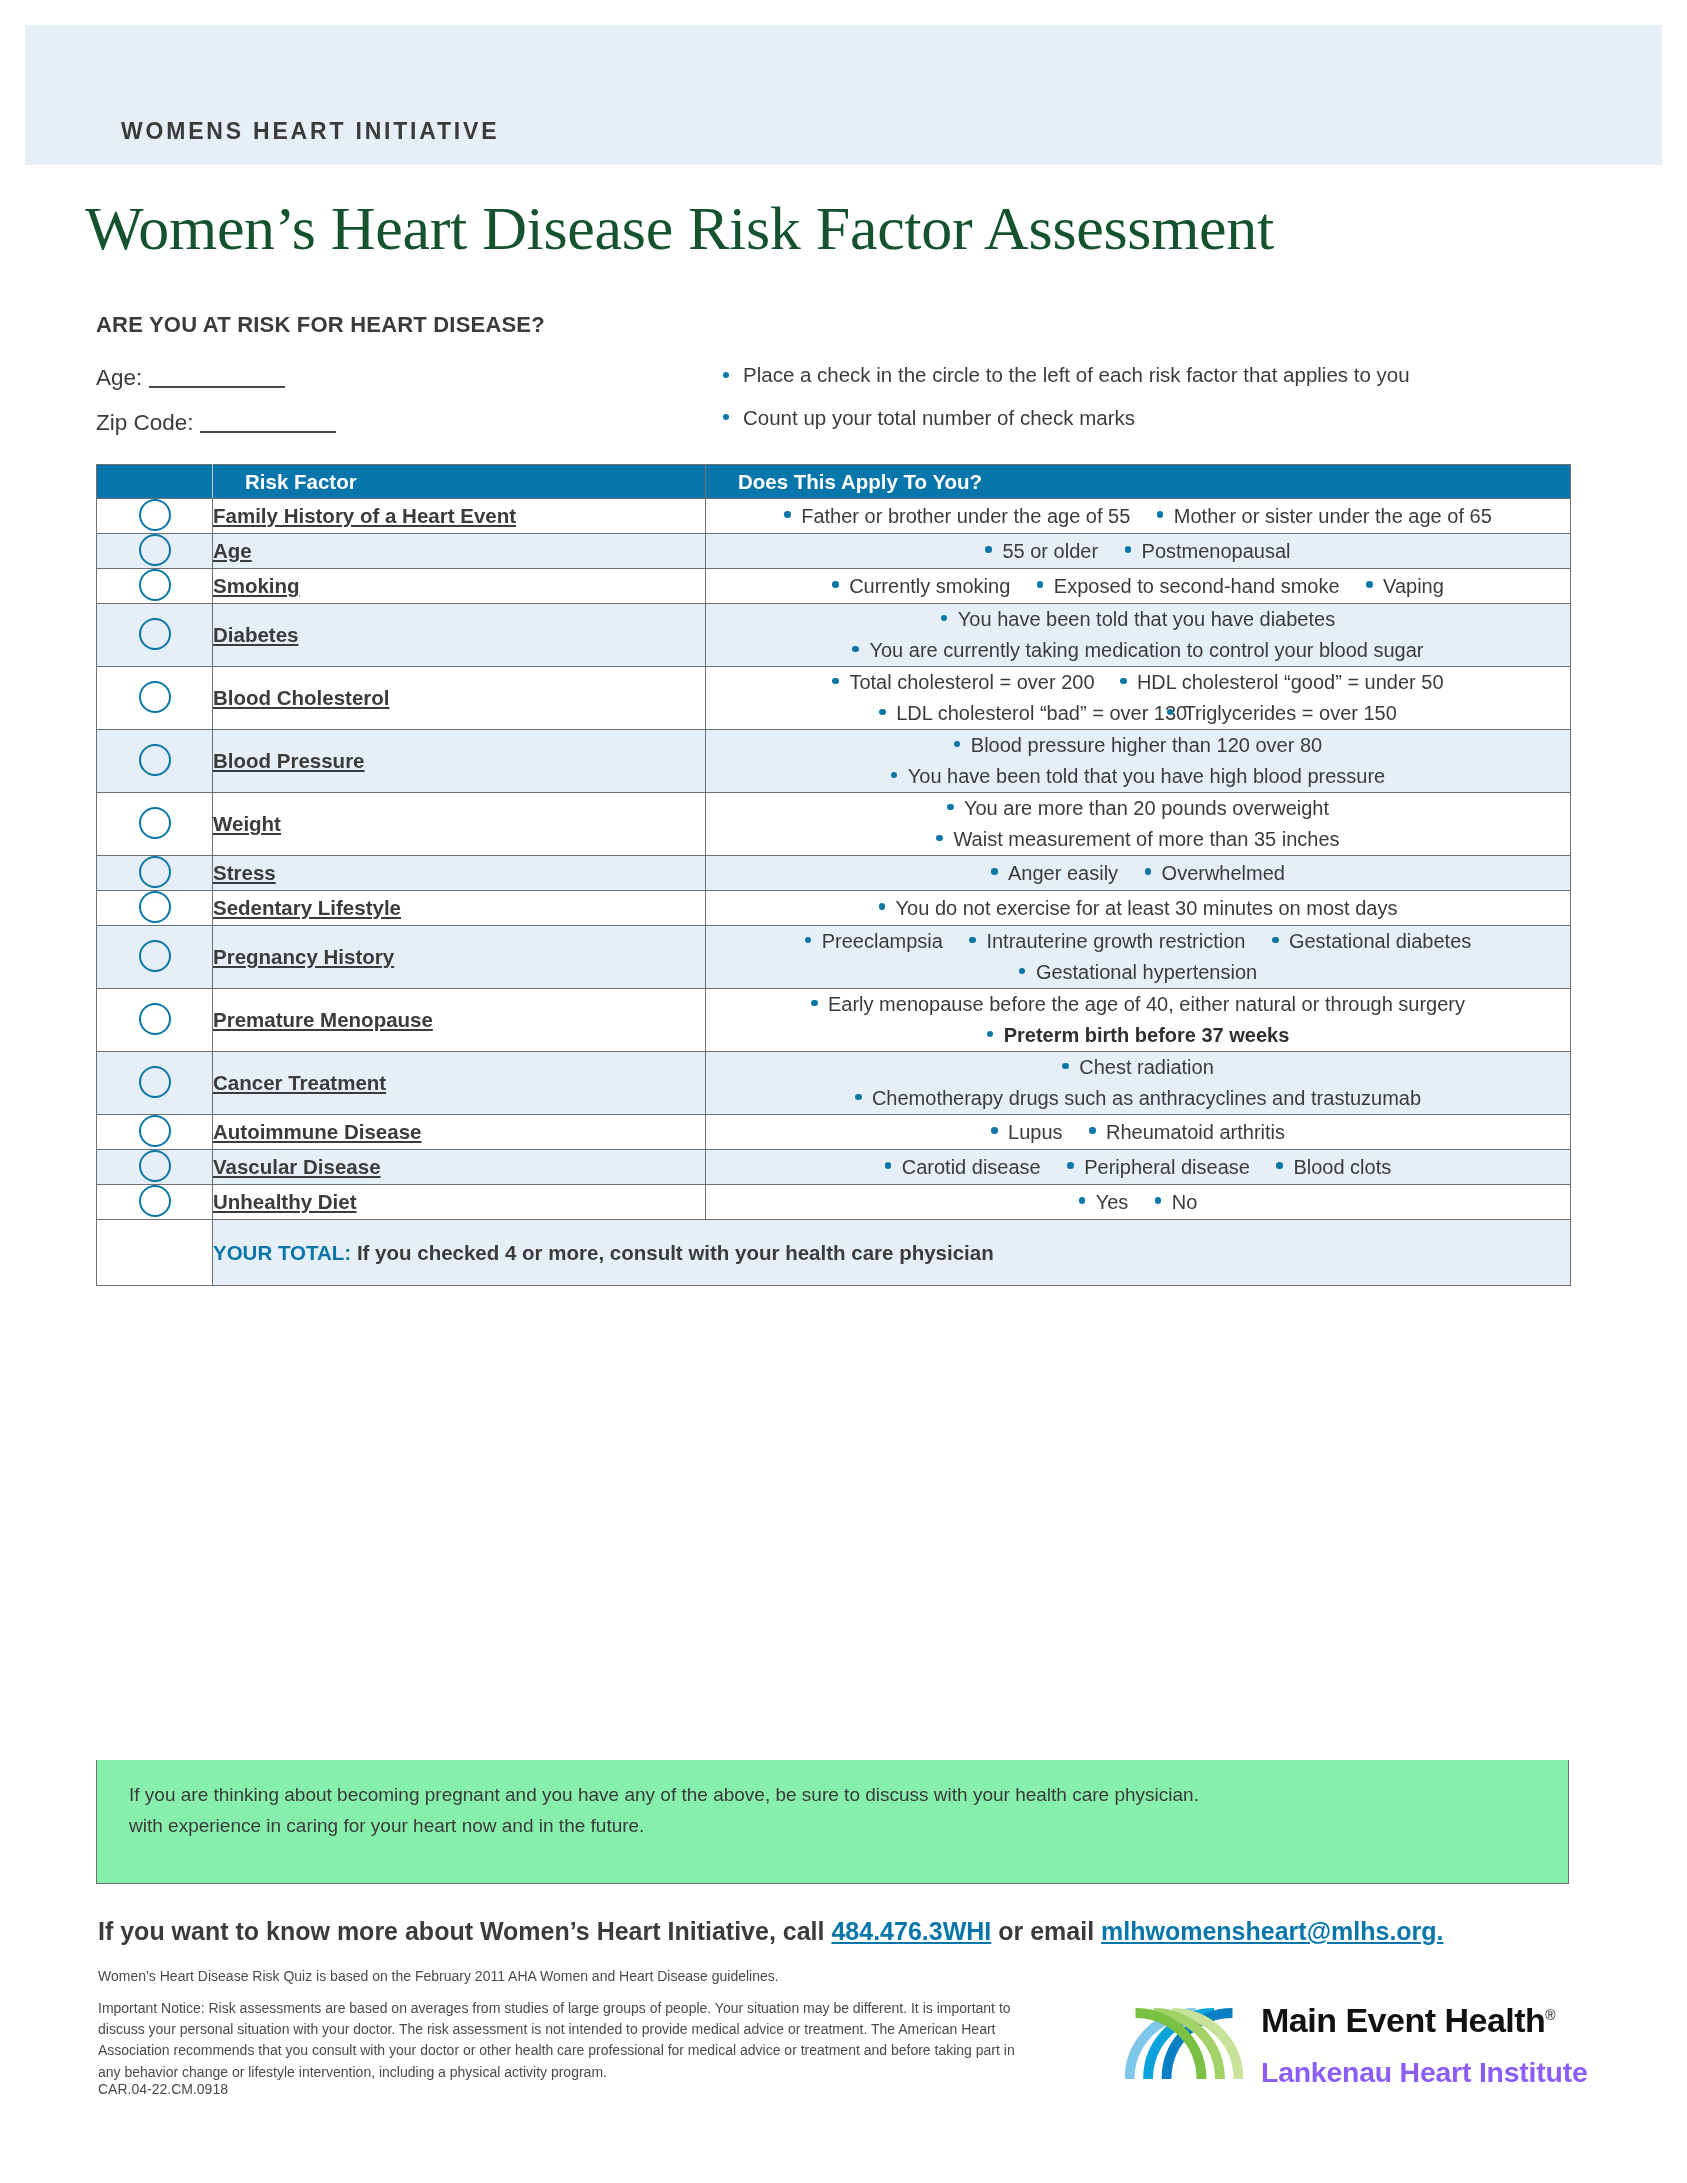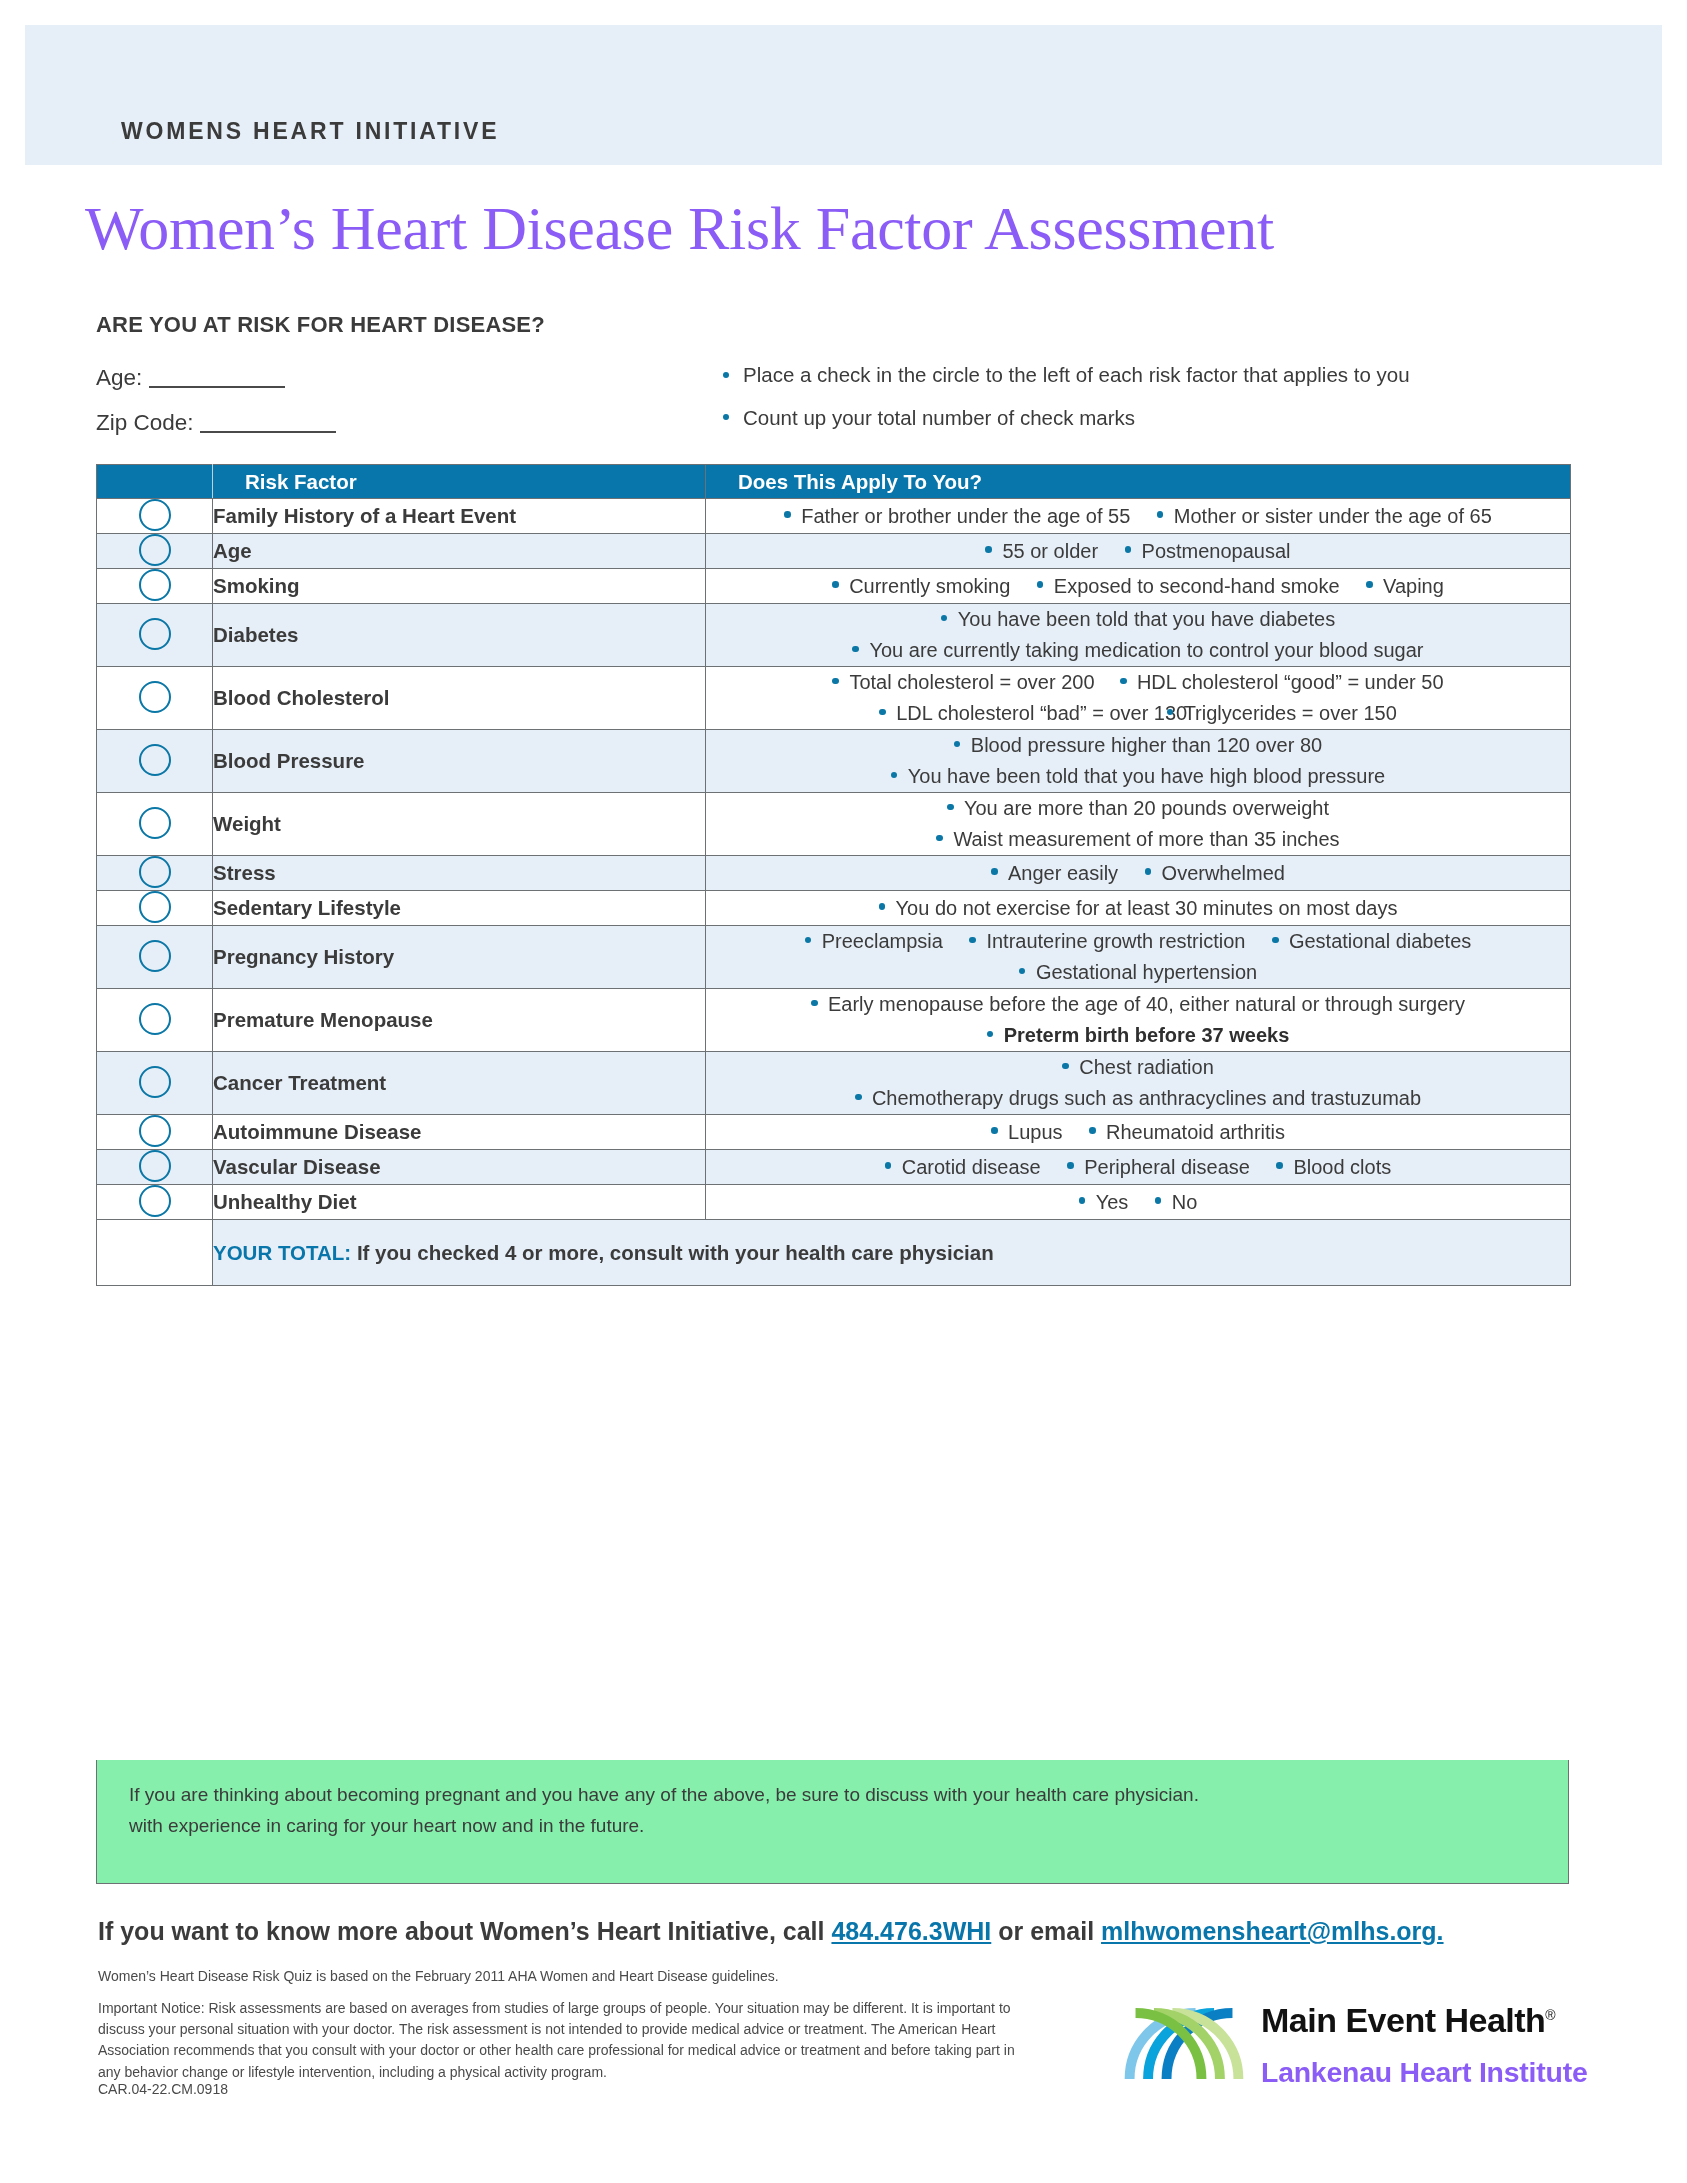--- a/index.html
+++ b/index.html
@@ -40,21 +40,21 @@
   }
 
   
   .doc-title {
     position: absolute;
     left: 85px;
     top: 193px;
     font-family: "Liberation Serif", serif;
     font-size: 62px;
     font-weight: normal;
-    color: #8b5cf6;
+    color: #14532d;
     letter-spacing: -0.3px;
     white-space: nowrap;
   }
 
   .subtitle {
     position: absolute;
     left: 96px;
     top: 312px;
     font-size: 22px;
     font-weight: bold;
@@ -144,20 +144,21 @@
     border: 2.6px solid #0a77a6;
     border-radius: 50%;
     background: transparent;
   }
 
   .cell-factor {
     padding-left: 32px;
     font-size: 20.5px;
     font-weight: bold;
     color: #3b3b3b;
+    text-decoration: underline;
   }
 
   .cell-apply { padding: 12px 13.2px 12px 32px; text-align: center; }
   .apply-line {
     display: block;
     white-space: nowrap;
     line-height: 1.55;
   }
   .apply-item {
     position: relative;

